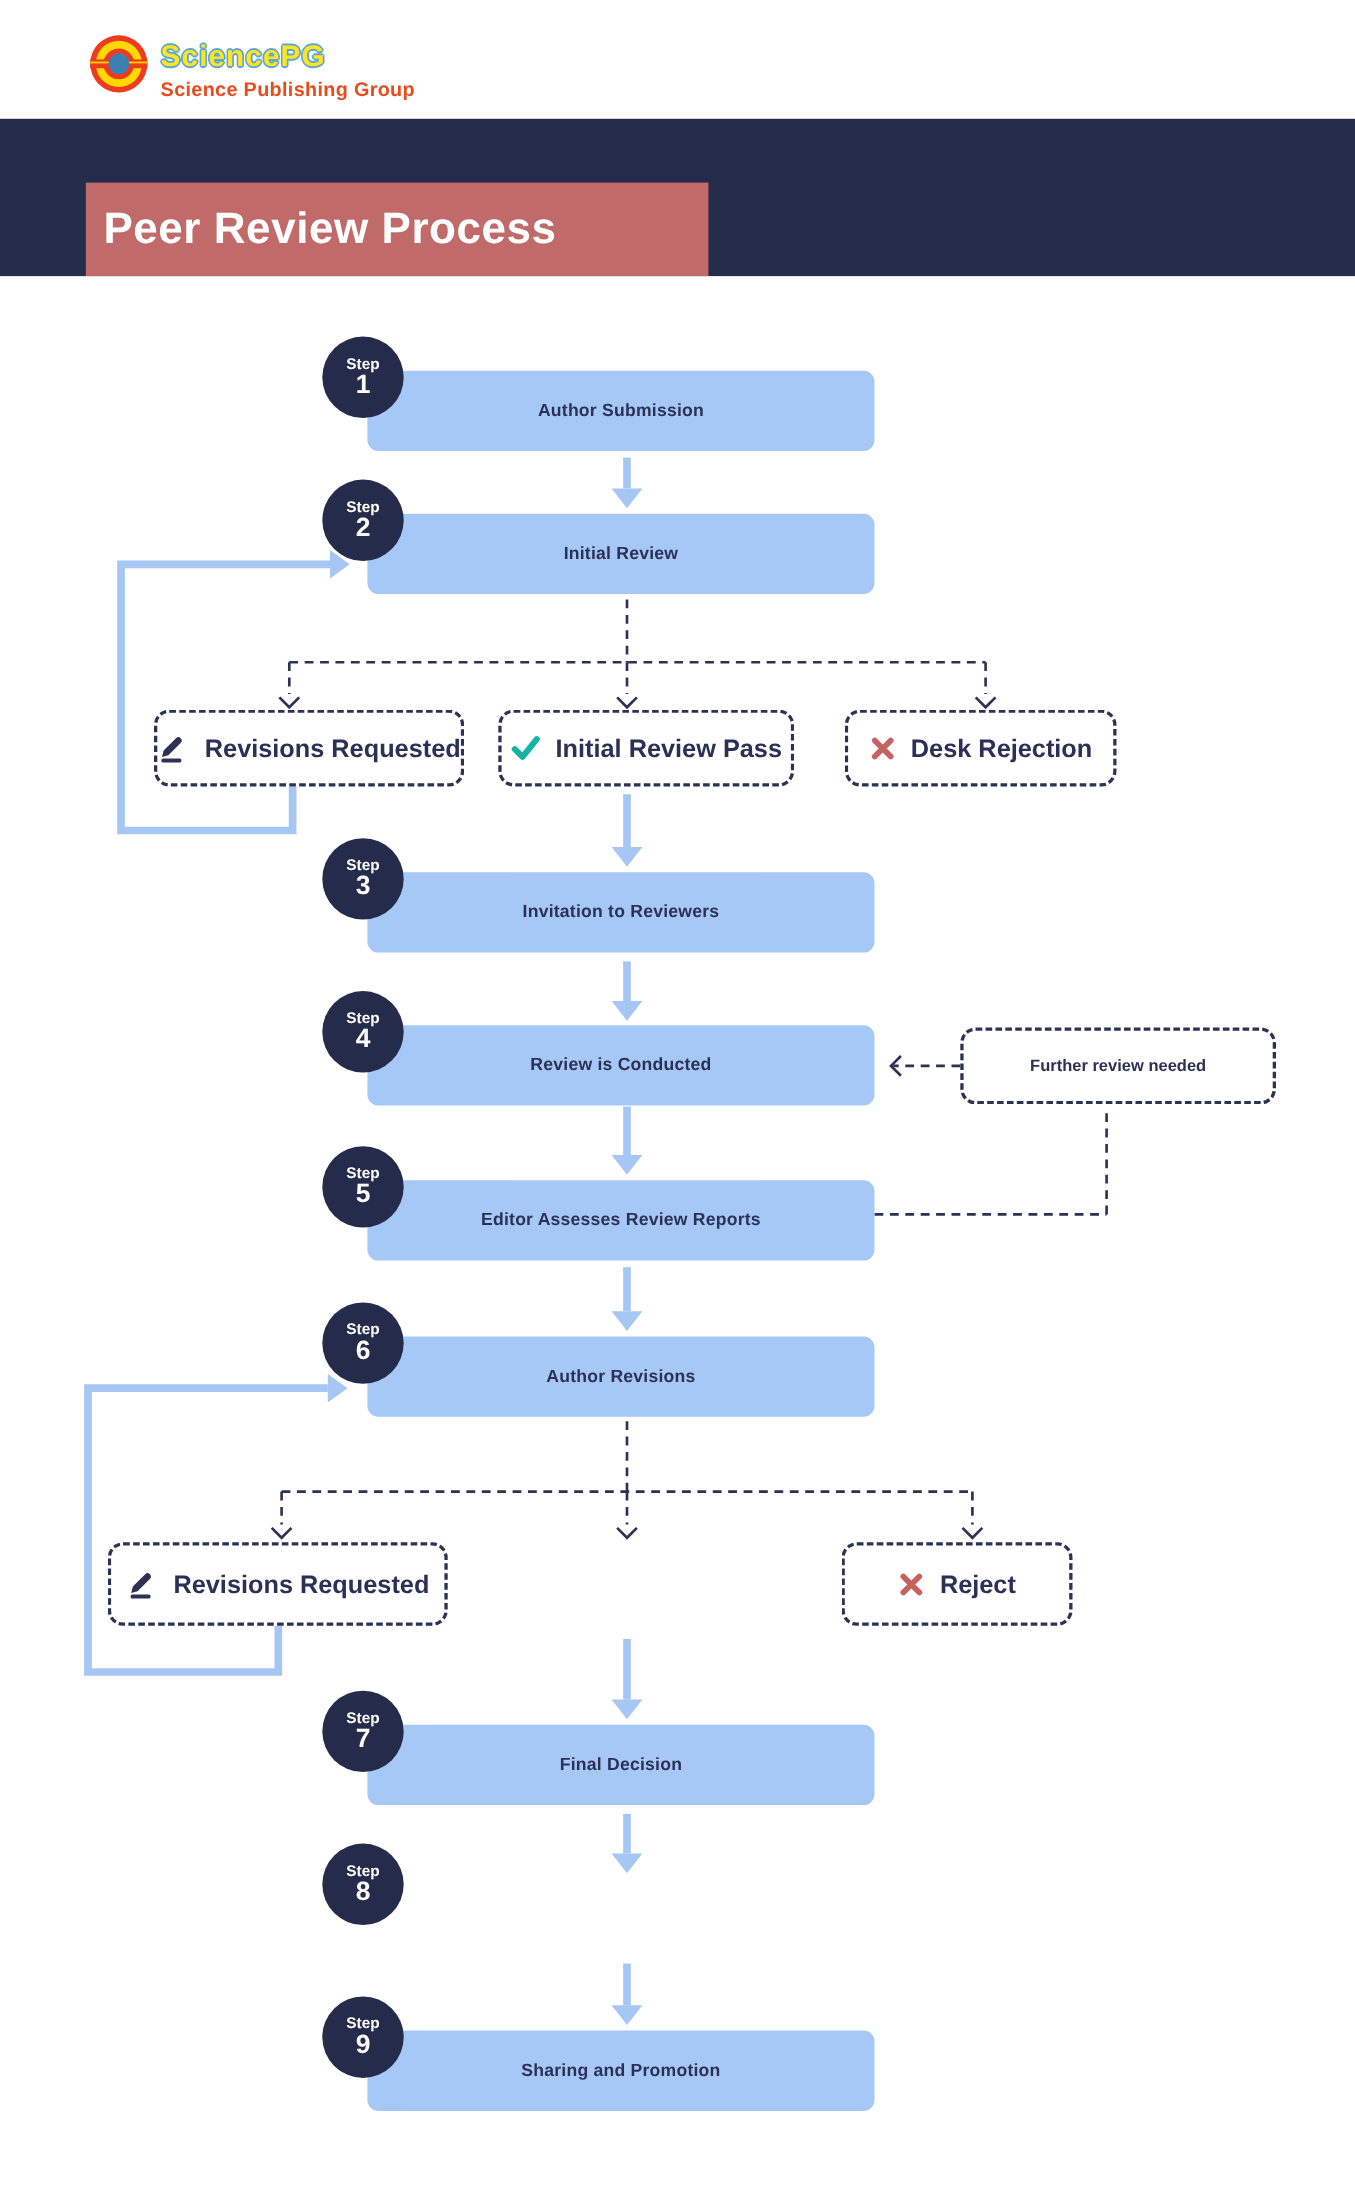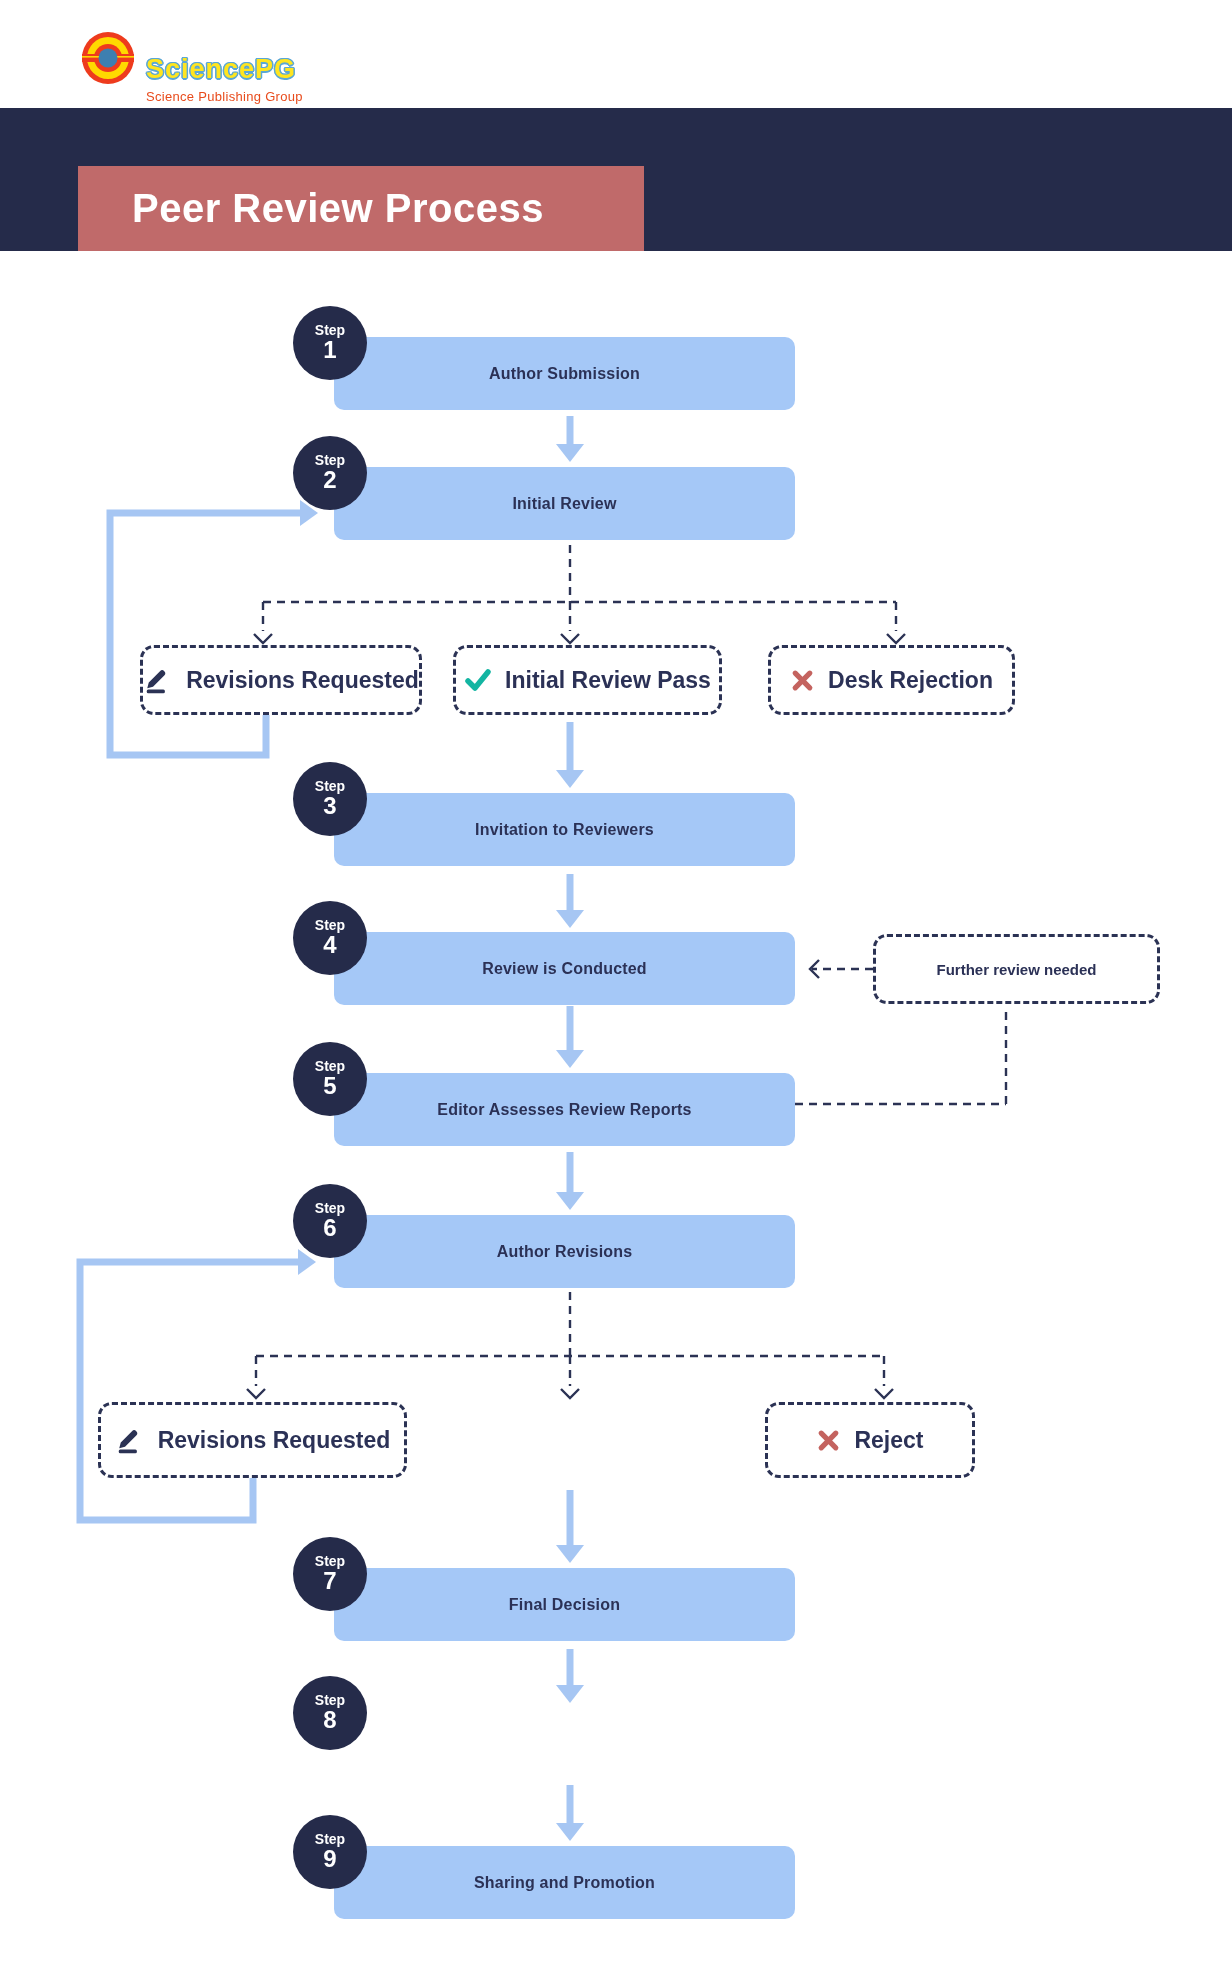--- a/index.html
+++ b/index.html
@@ -2,33 +2,33 @@
 <html><head>
 <meta charset="utf-8">
 <style>
   * { margin:0; padding:0; box-sizing:border-box; }
   html,body { background:#ffffff; }
   body { font-family:"Liberation Sans", sans-serif; }
   .canvas { position:relative; width:1232px; height:1986px; background:#ffffff; overflow:hidden; }
 
   
   .logo { position:absolute; left:80px; top:30px; display:flex; align-items:flex-start; gap:10px; }
-  .logo-text { padding-top:6px;margin-top:18px; }
+  .logo-text { padding-top:6px; }
   .brand {
     font-size:27px; font-weight:bold; letter-spacing:1px;
     color:#ffe51f;
     text-shadow:-1.5px 0 #5aa7d6, 1.5px 0 #5aa7d6, 0 -1.5px #5aa7d6, 0 1.5px #5aa7d6,
                 -1px -1px #5aa7d6, 1px 1px #5aa7d6, -1px 1px #5aa7d6, 1px -1px #5aa7d6;
   }
-  .tagline { margin-top:4px; font-size:13px; font-weight:normal; color:#e84b1c; letter-spacing:.3px; }
+  .tagline { margin-top:4px; font-size:18px; font-weight:bold; color:#e84b1c; letter-spacing:.3px; }
 
   
   .band { position:absolute; left:0; top:108px; width:1232px; height:143px; background:#252b4a; }
   .titlebox { position:absolute; left:78px; top:166px; width:566px; height:85px; background:#c06a6a;
-              display:flex; align-items:center; padding-left:54px; z-index:2; }
+              display:flex; align-items:center; padding-left:16px; z-index:2; }
   .titlebox h1 { color:#ffffff; font-size:40px; font-weight:bold; letter-spacing:.5px; }
 
   
   .step-badge { position:absolute; left:293px; width:74px; height:74px; border-radius:50%;
                 background:#252b4a; color:#fff; display:flex; flex-direction:column;
                 align-items:center; justify-content:center; z-index:3; }
   .badge-step { font-size:14px; font-weight:bold; line-height:1; }
   .badge-num  { font-size:24px; font-weight:bold; line-height:1.1; }
   .stepbox { position:absolute; left:334px; width:461px; height:73px; background:#a5c8f7;
              border-radius:10px; display:flex; align-items:center; justify-content:center;

